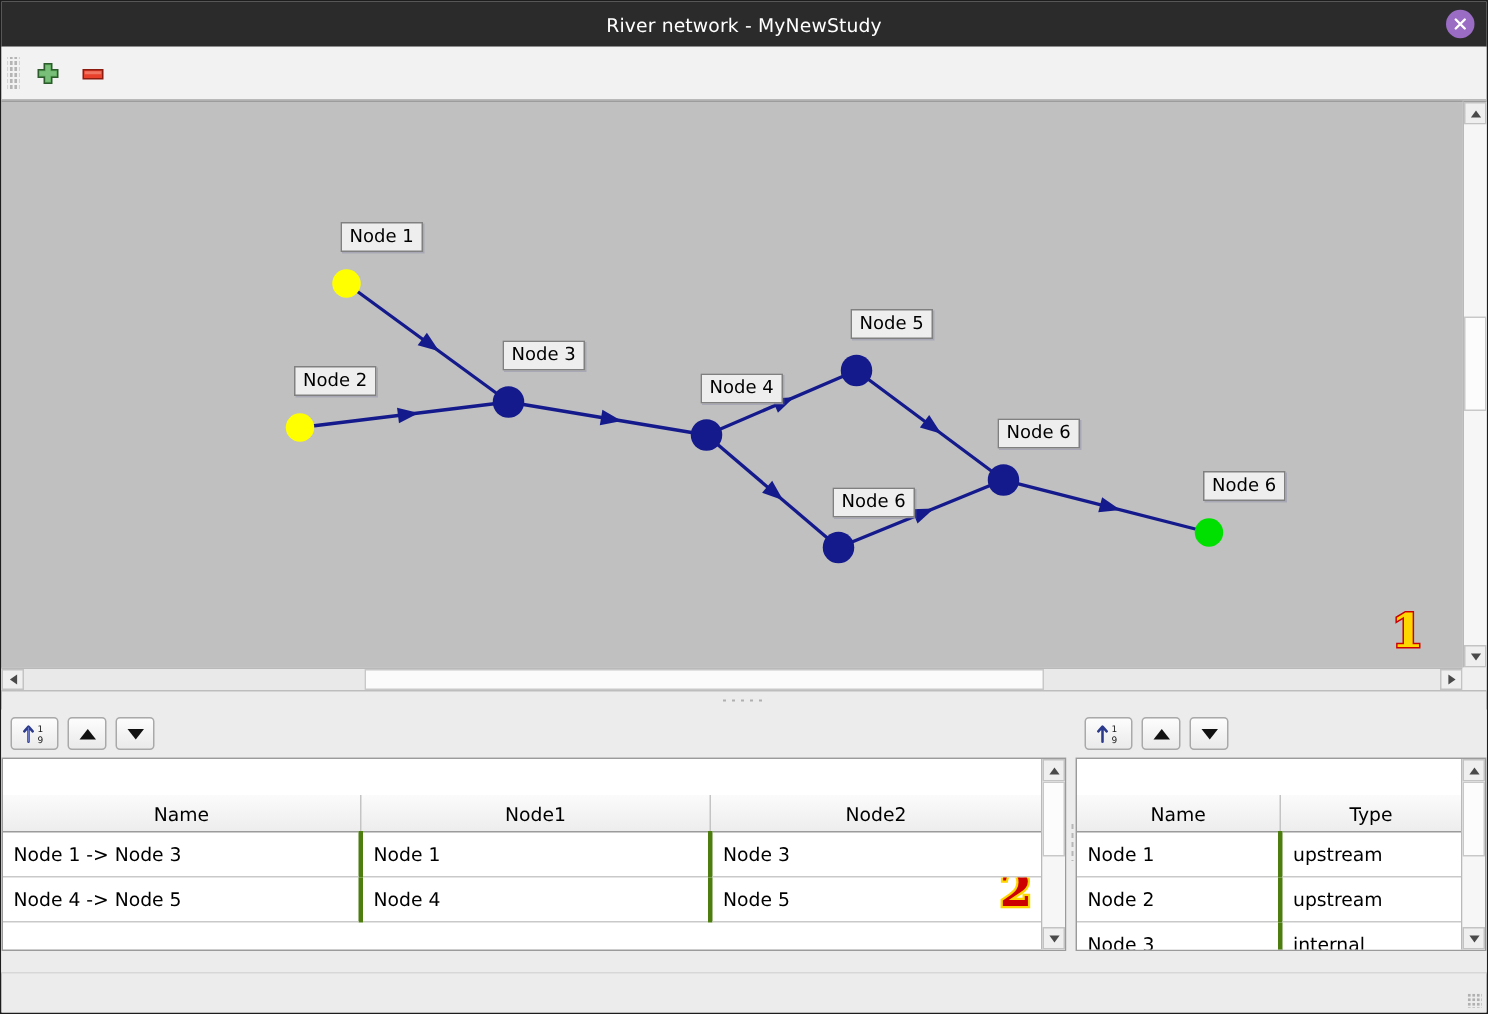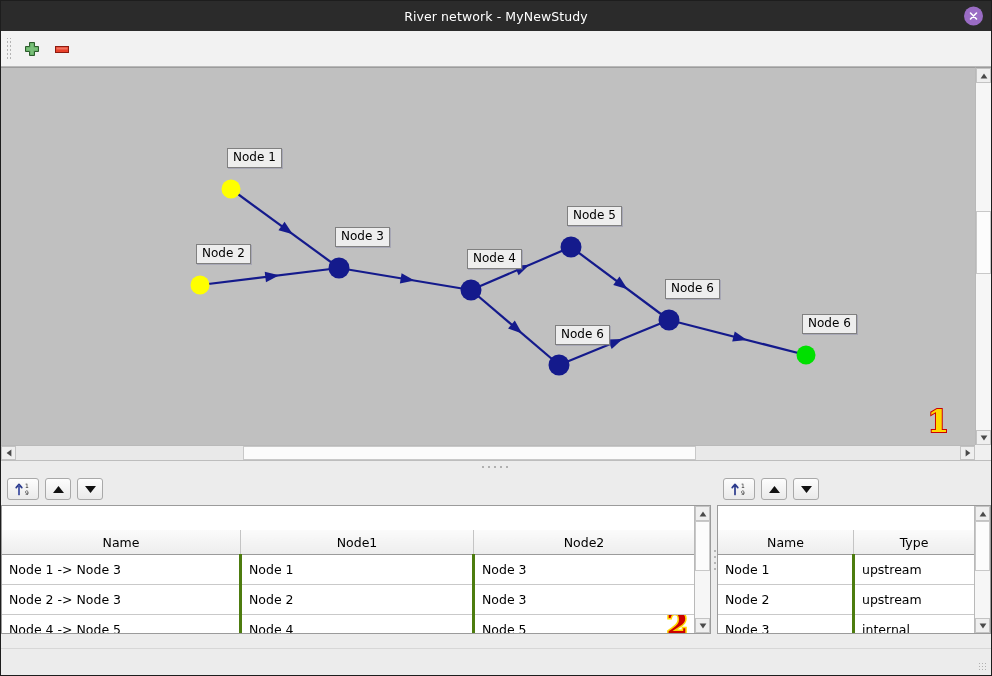--- a/index.html
+++ b/index.html
@@ -428,25 +428,20 @@
                   <th class="last">Node2</th>
                 </tr>
               </thead>
             <tbody id="reaches-body">
                 <tr>
                   <td>Node 1 -&gt; Node 3</td>
                   <td>Node 1</td>
                   <td class="last">Node 3</td>
                 </tr>
                 <tr>
-                  <td>Node 2 -&gt; Node 3</td>
-                  <td>Node 2</td>
-                  <td class="last">Node 3</td>
-                </tr>
-                <tr>
                   <td>Node 4 -&gt; Node 5</td>
                   <td>Node 4</td>
                   <td class="last" style="position: relative;">Node 5<span class="marker m2" style="position: absolute; right: 6px; top: -6px;">2</span></td>
                 </tr>
               </tbody>
           </table>
         </div>
         <div class="vscroll" style="border-top:none;">
           <div class="sb-arrow">
             <svg width="8" height="6" viewBox="0 0 8 6">

